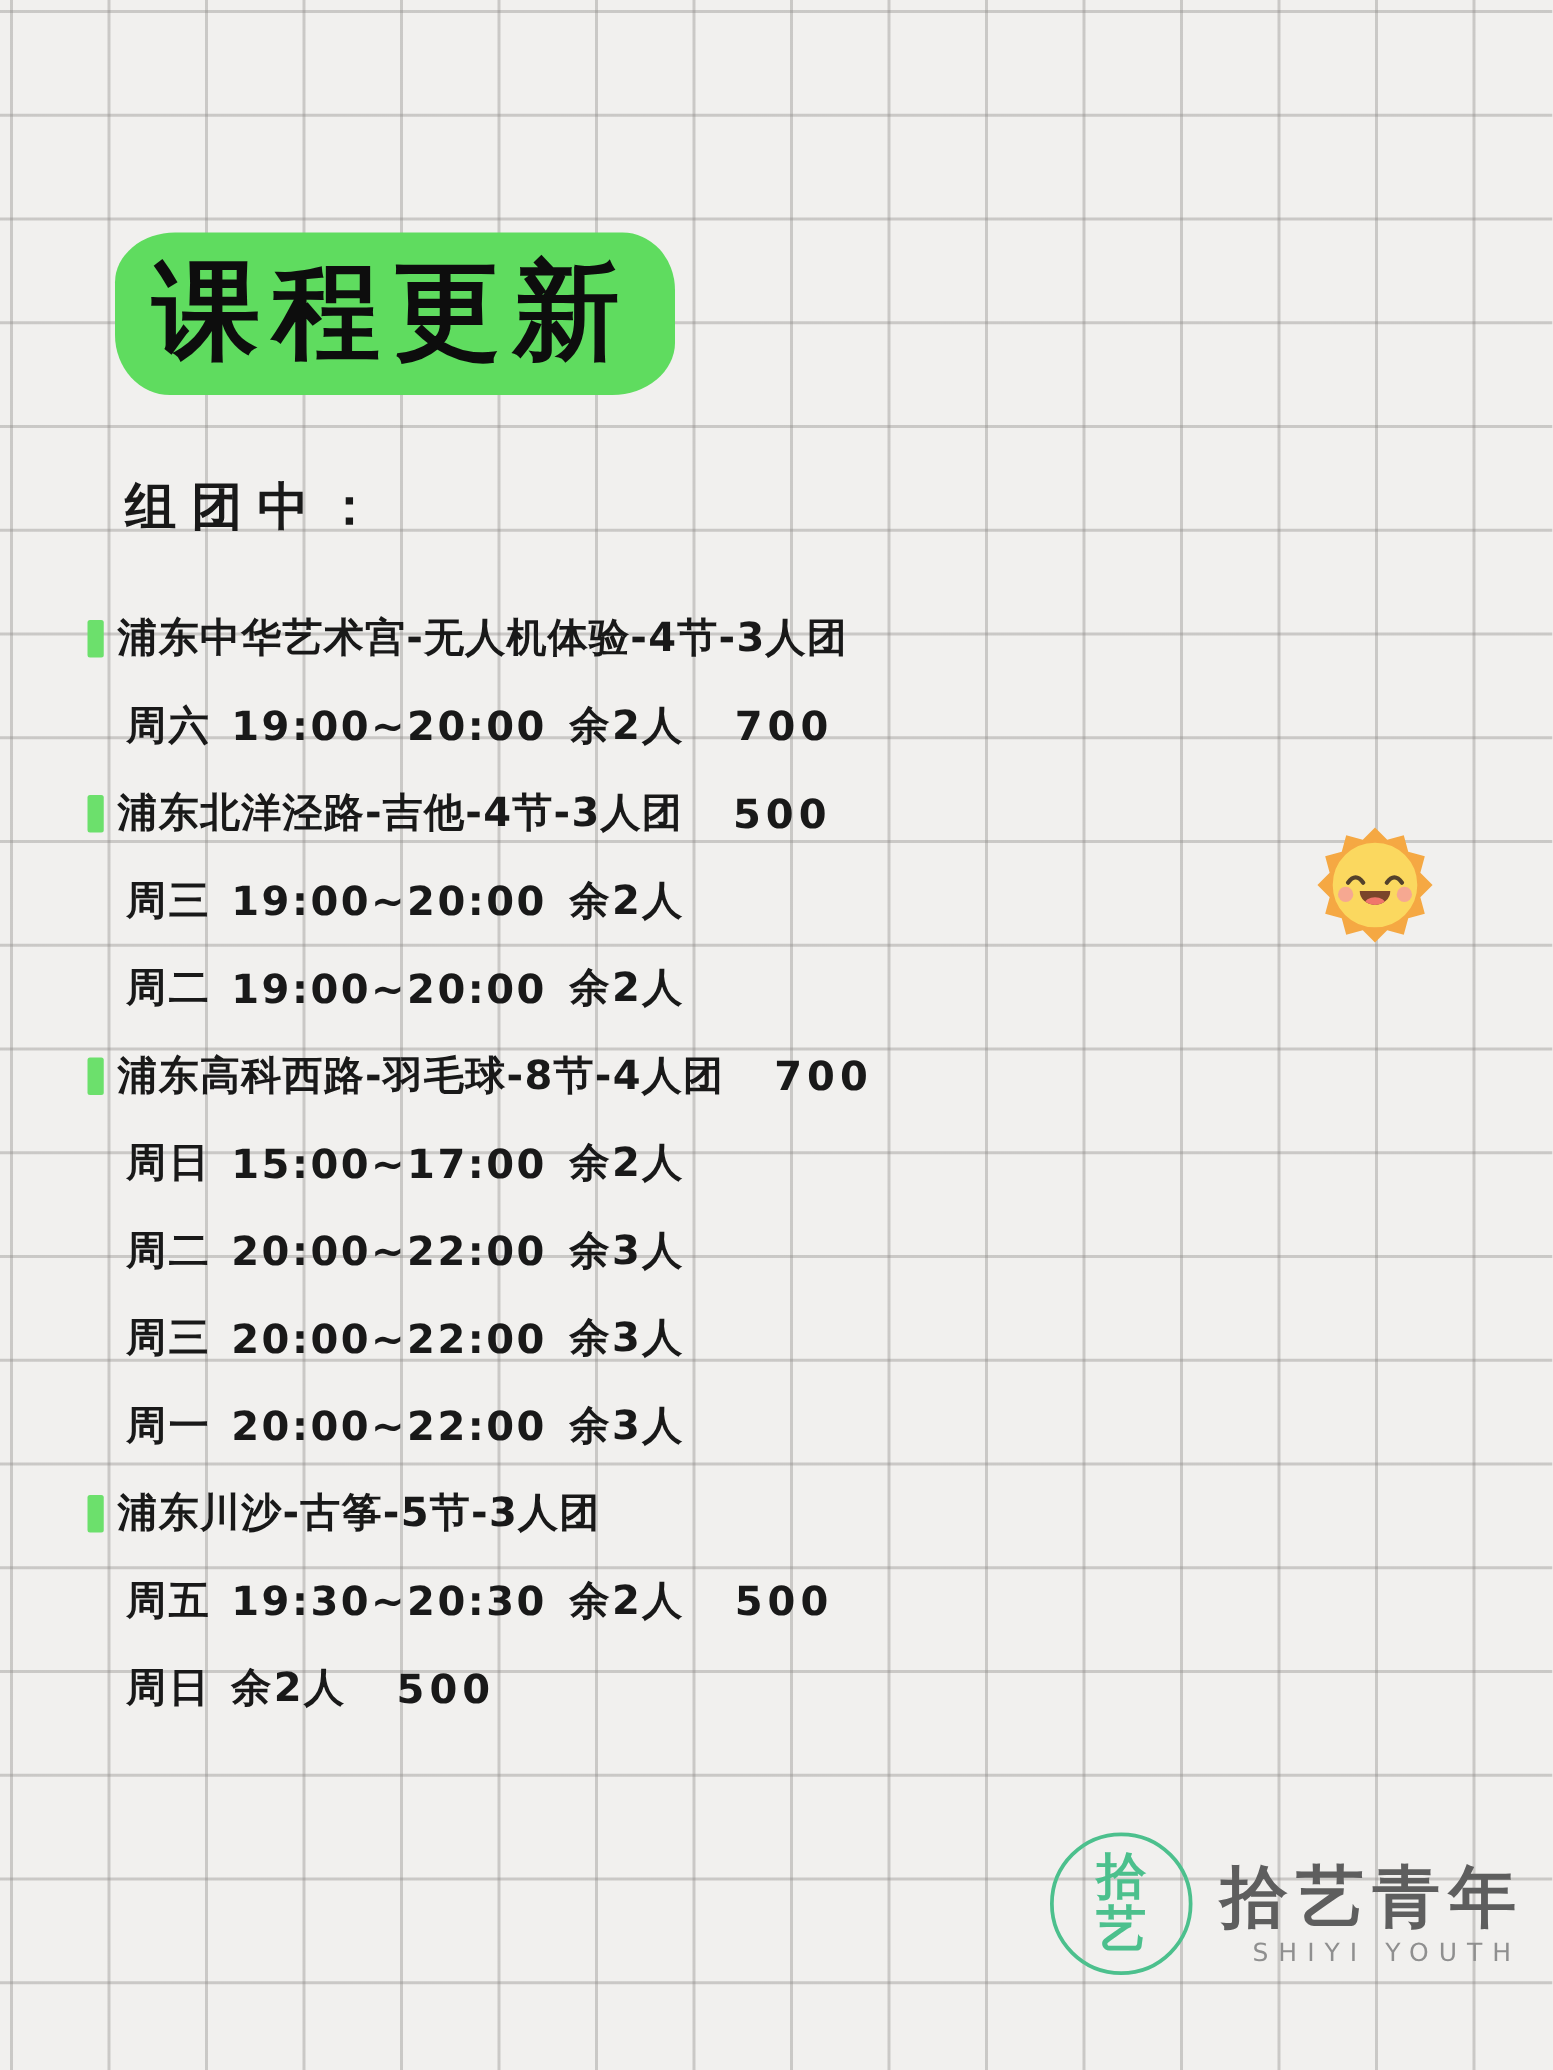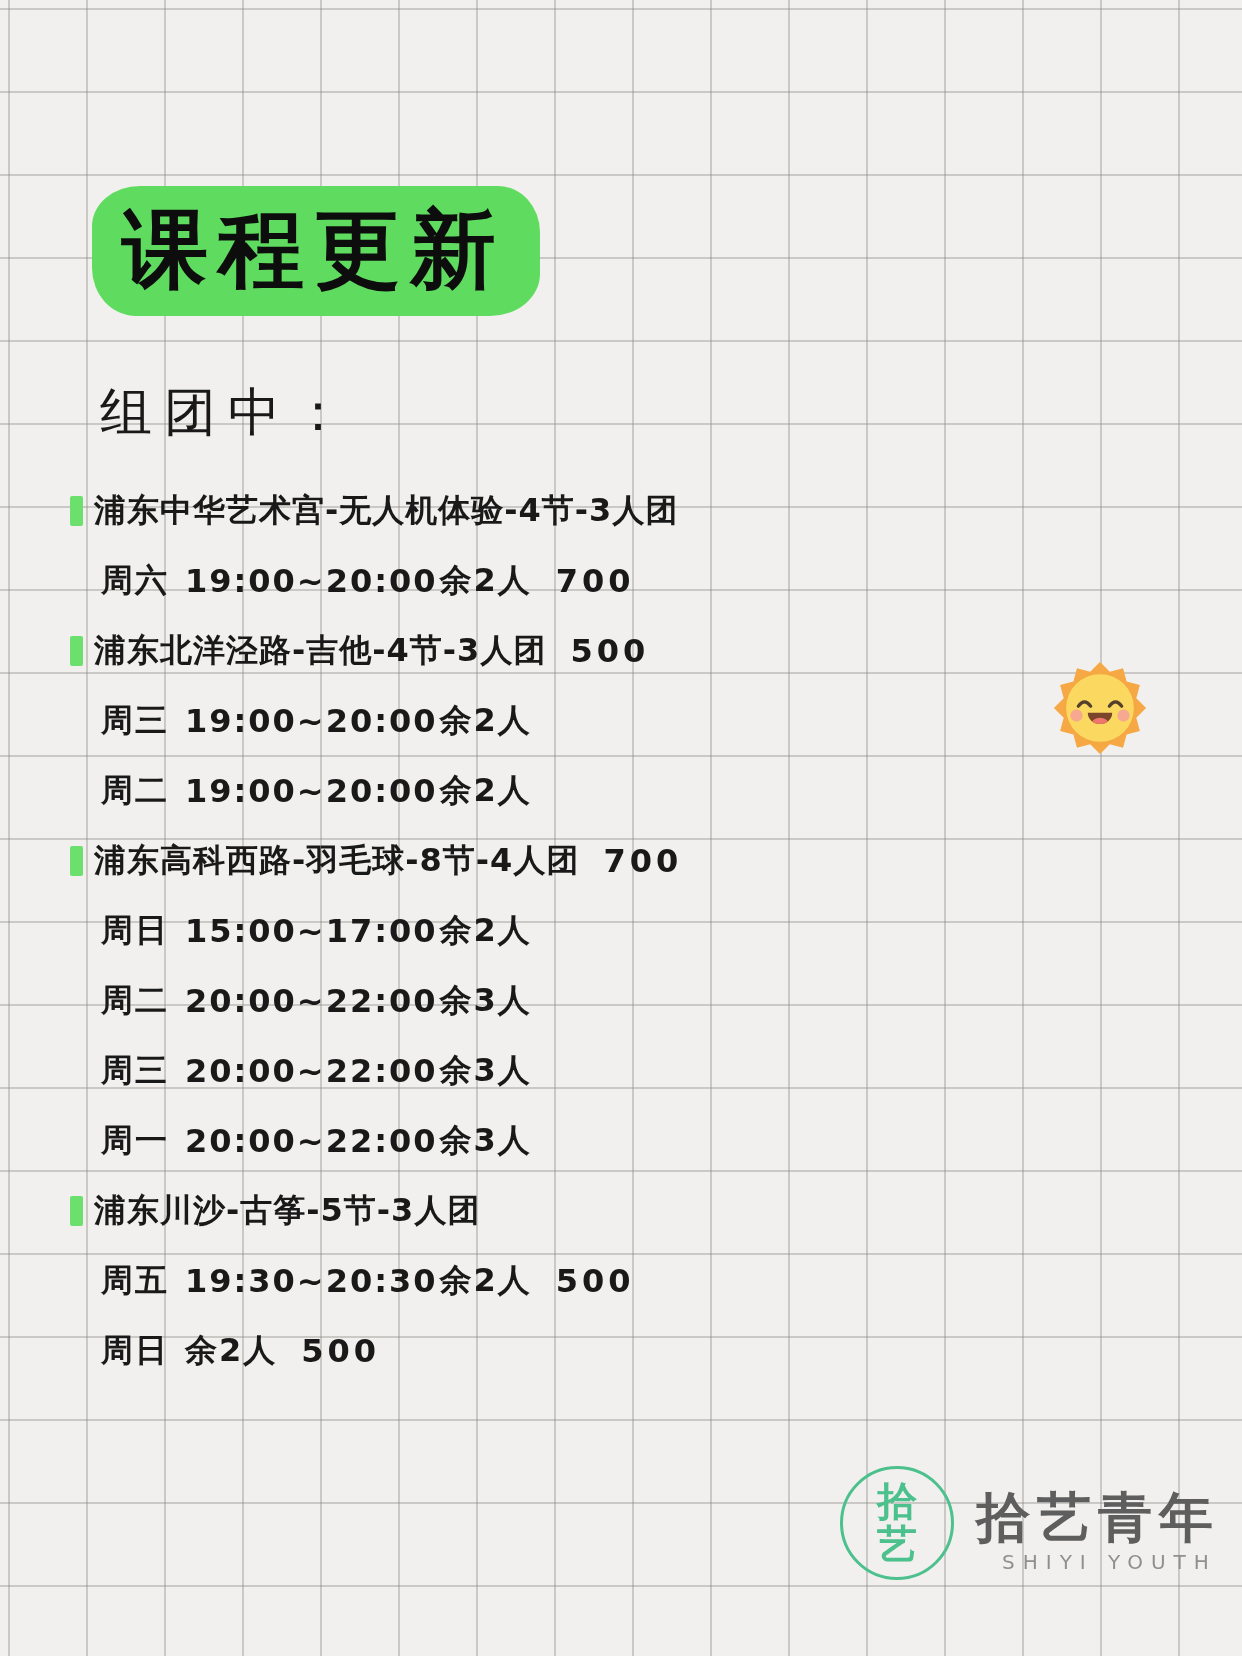--- a/index.html
+++ b/index.html
@@ -32,37 +32,37 @@
     background:var(--accent-green);
     border-radius:48px 42px 50px 44px / 40px 46px 42px 48px;
     padding:18px 34px 22px 30px;
   }
   .title-badge .title-text{
     font-size:86px;font-weight:800;color:#0d0d0d;
     letter-spacing:10px;line-height:1.05;white-space:nowrap;
   }
   .subtitle{
     position:absolute;left:100px;top:378px;
-    font-size:52px;font-weight:400;color:var(--text-black);
+    font-size:41px;font-weight:700;color:var(--text-black);
     letter-spacing:12px;white-space:nowrap;
   }
   .course-list{position:absolute;left:70px;top:476px;width:1080px;}
   .line{
     height:70px;display:flex;align-items:center;
     font-size:32px;font-weight:700;color:var(--text-black);
     letter-spacing:1px;white-space:nowrap;
   }
   .bullet{
     width:13px;height:30px;border-radius:2px;
     background:var(--bullet-green);margin-right:11px;flex:0 0 auto;
   }
   .sess{padding-left:31px;letter-spacing:2px;}
   .sess .day{margin-right:16px;}
-  .sess .time{margin-right:2px;}
-  .price{margin-left:24px;letter-spacing:4px;}
+  .sess .time{margin-right:18px;}
+  .price{margin-left:40px;letter-spacing:4px;}
   .price:empty{display:none;}
   .sun{position:absolute;left:1053px;top:661px;width:94px;height:94px;}
   .logo{position:absolute;left:840px;top:1466px;width:380px;}
   .logo-mark{
     position:absolute;left:0;top:0;width:114px;height:114px;
     border:3px solid var(--logo-green);border-radius:50%;
     display:flex;flex-direction:column;align-items:center;justify-content:center;
     color:var(--logo-green);font-weight:700;
   }
   .logo-mark .mk{font-size:40px;line-height:1.08;letter-spacing:0;}

